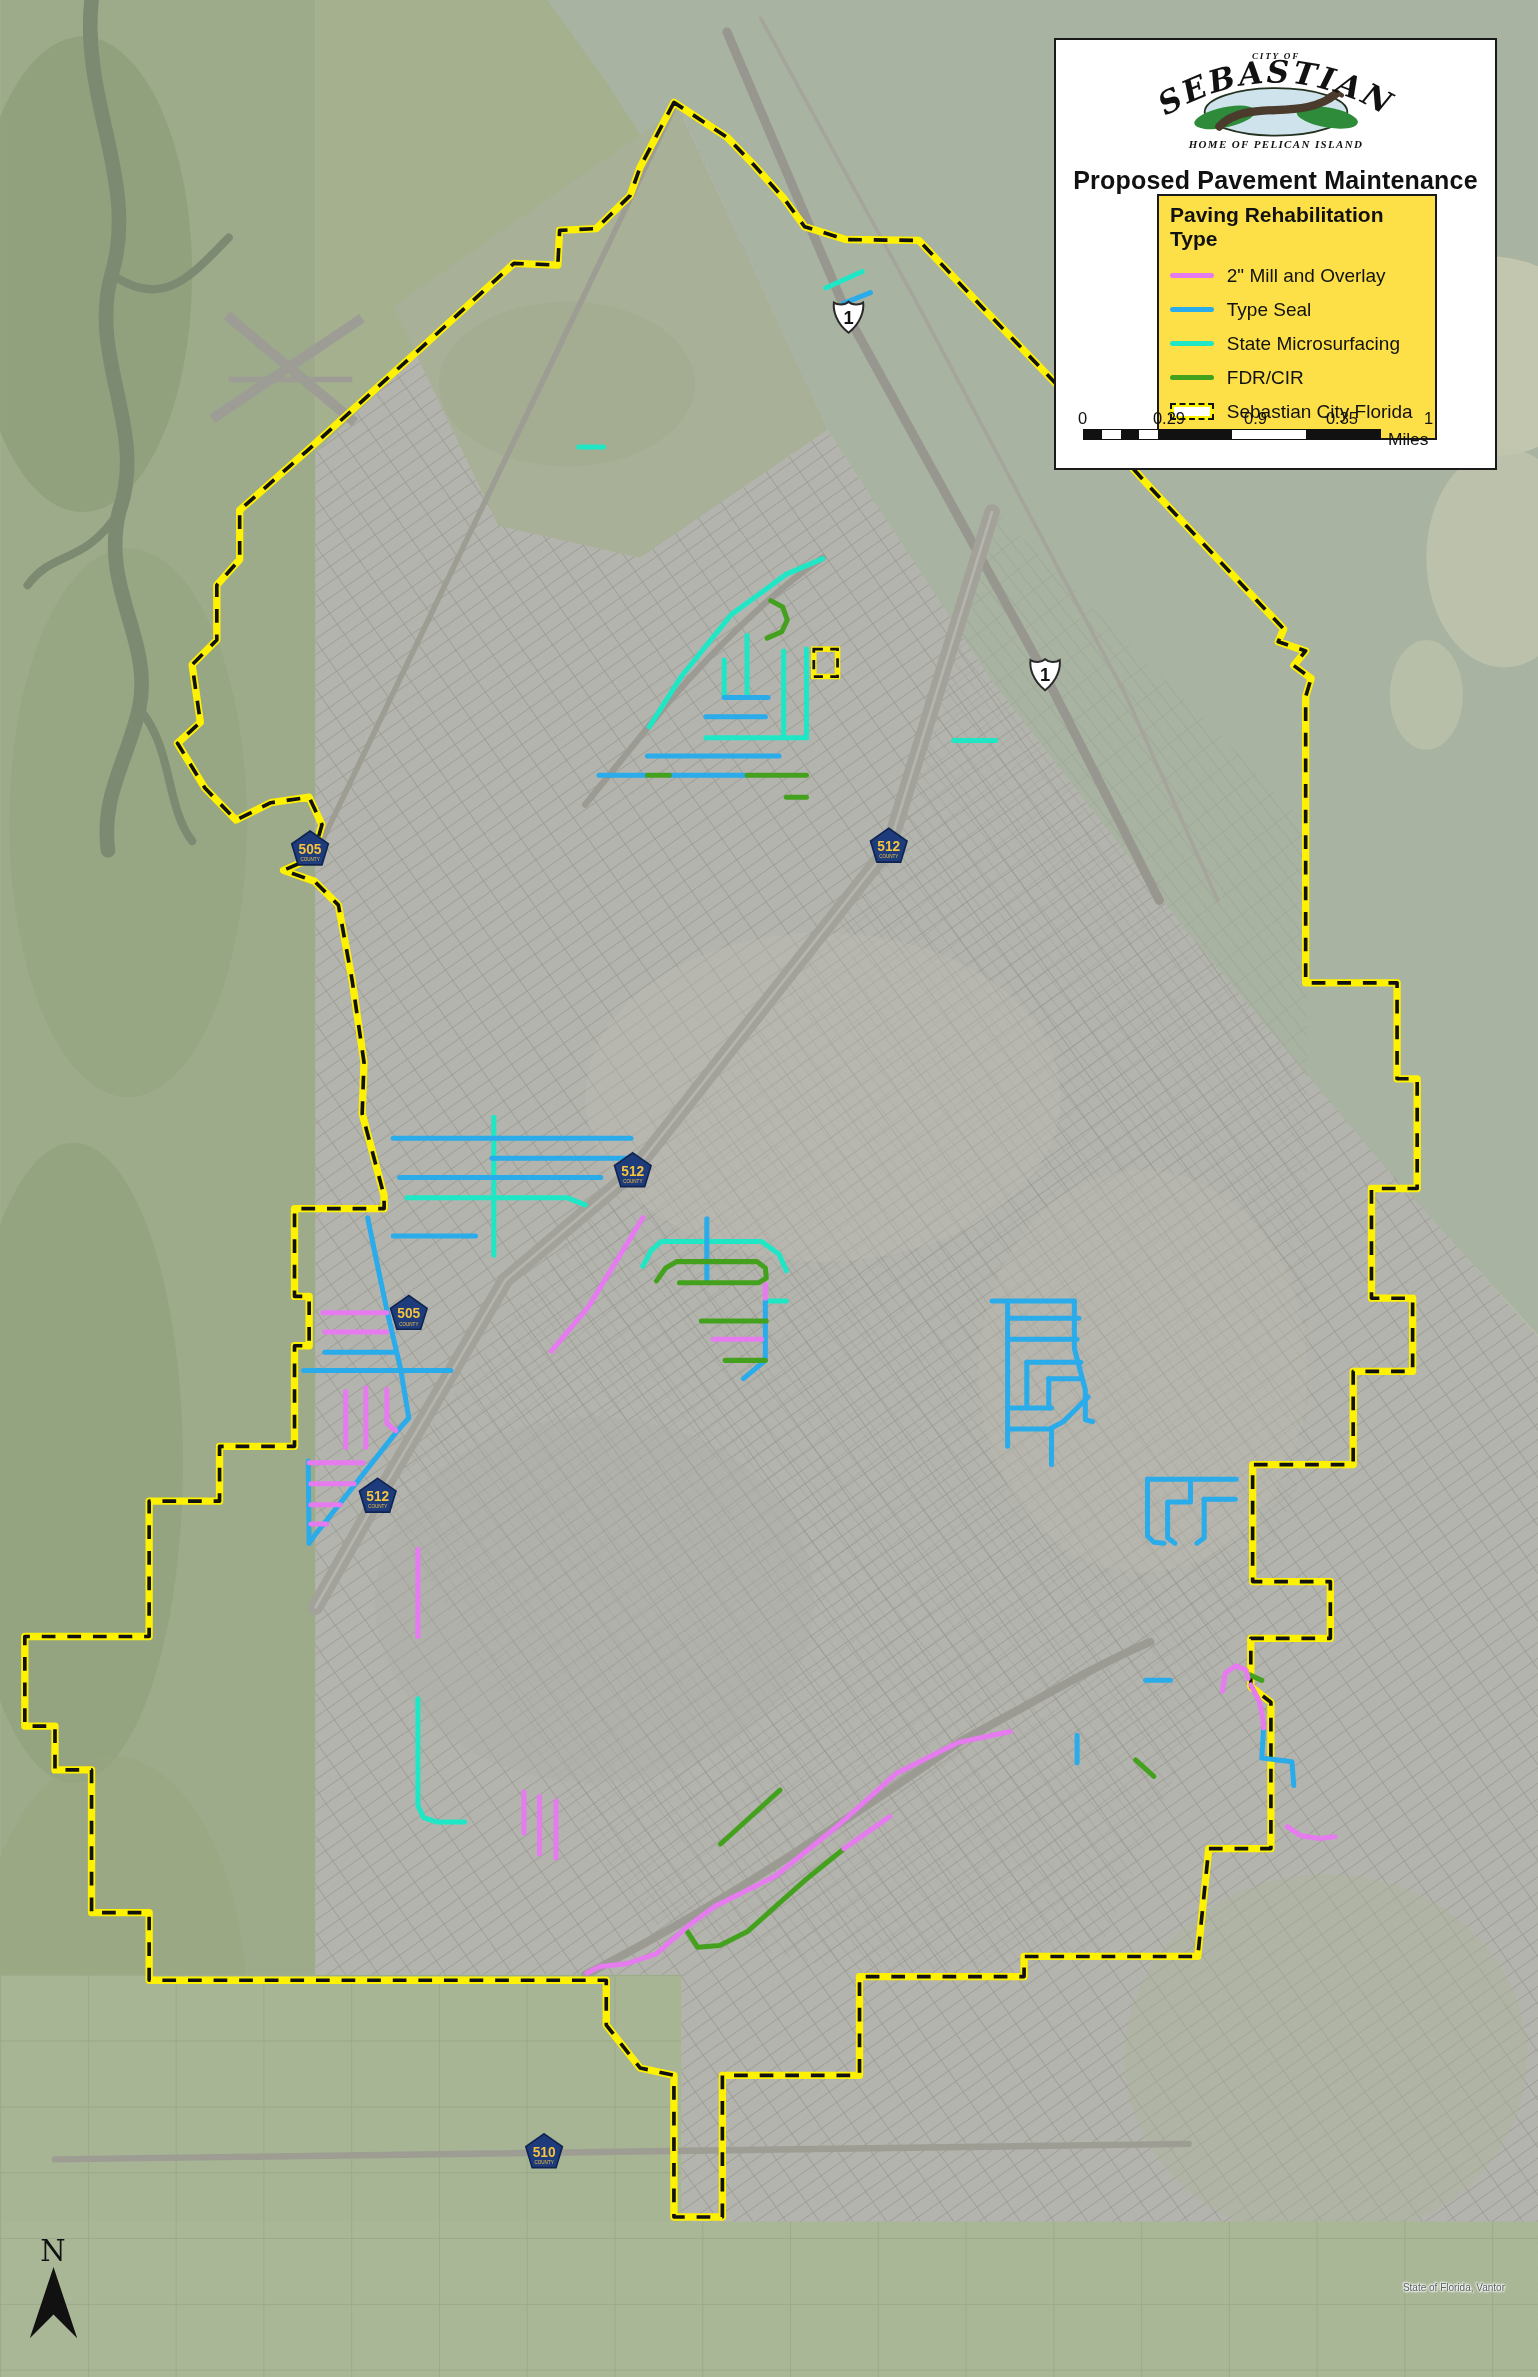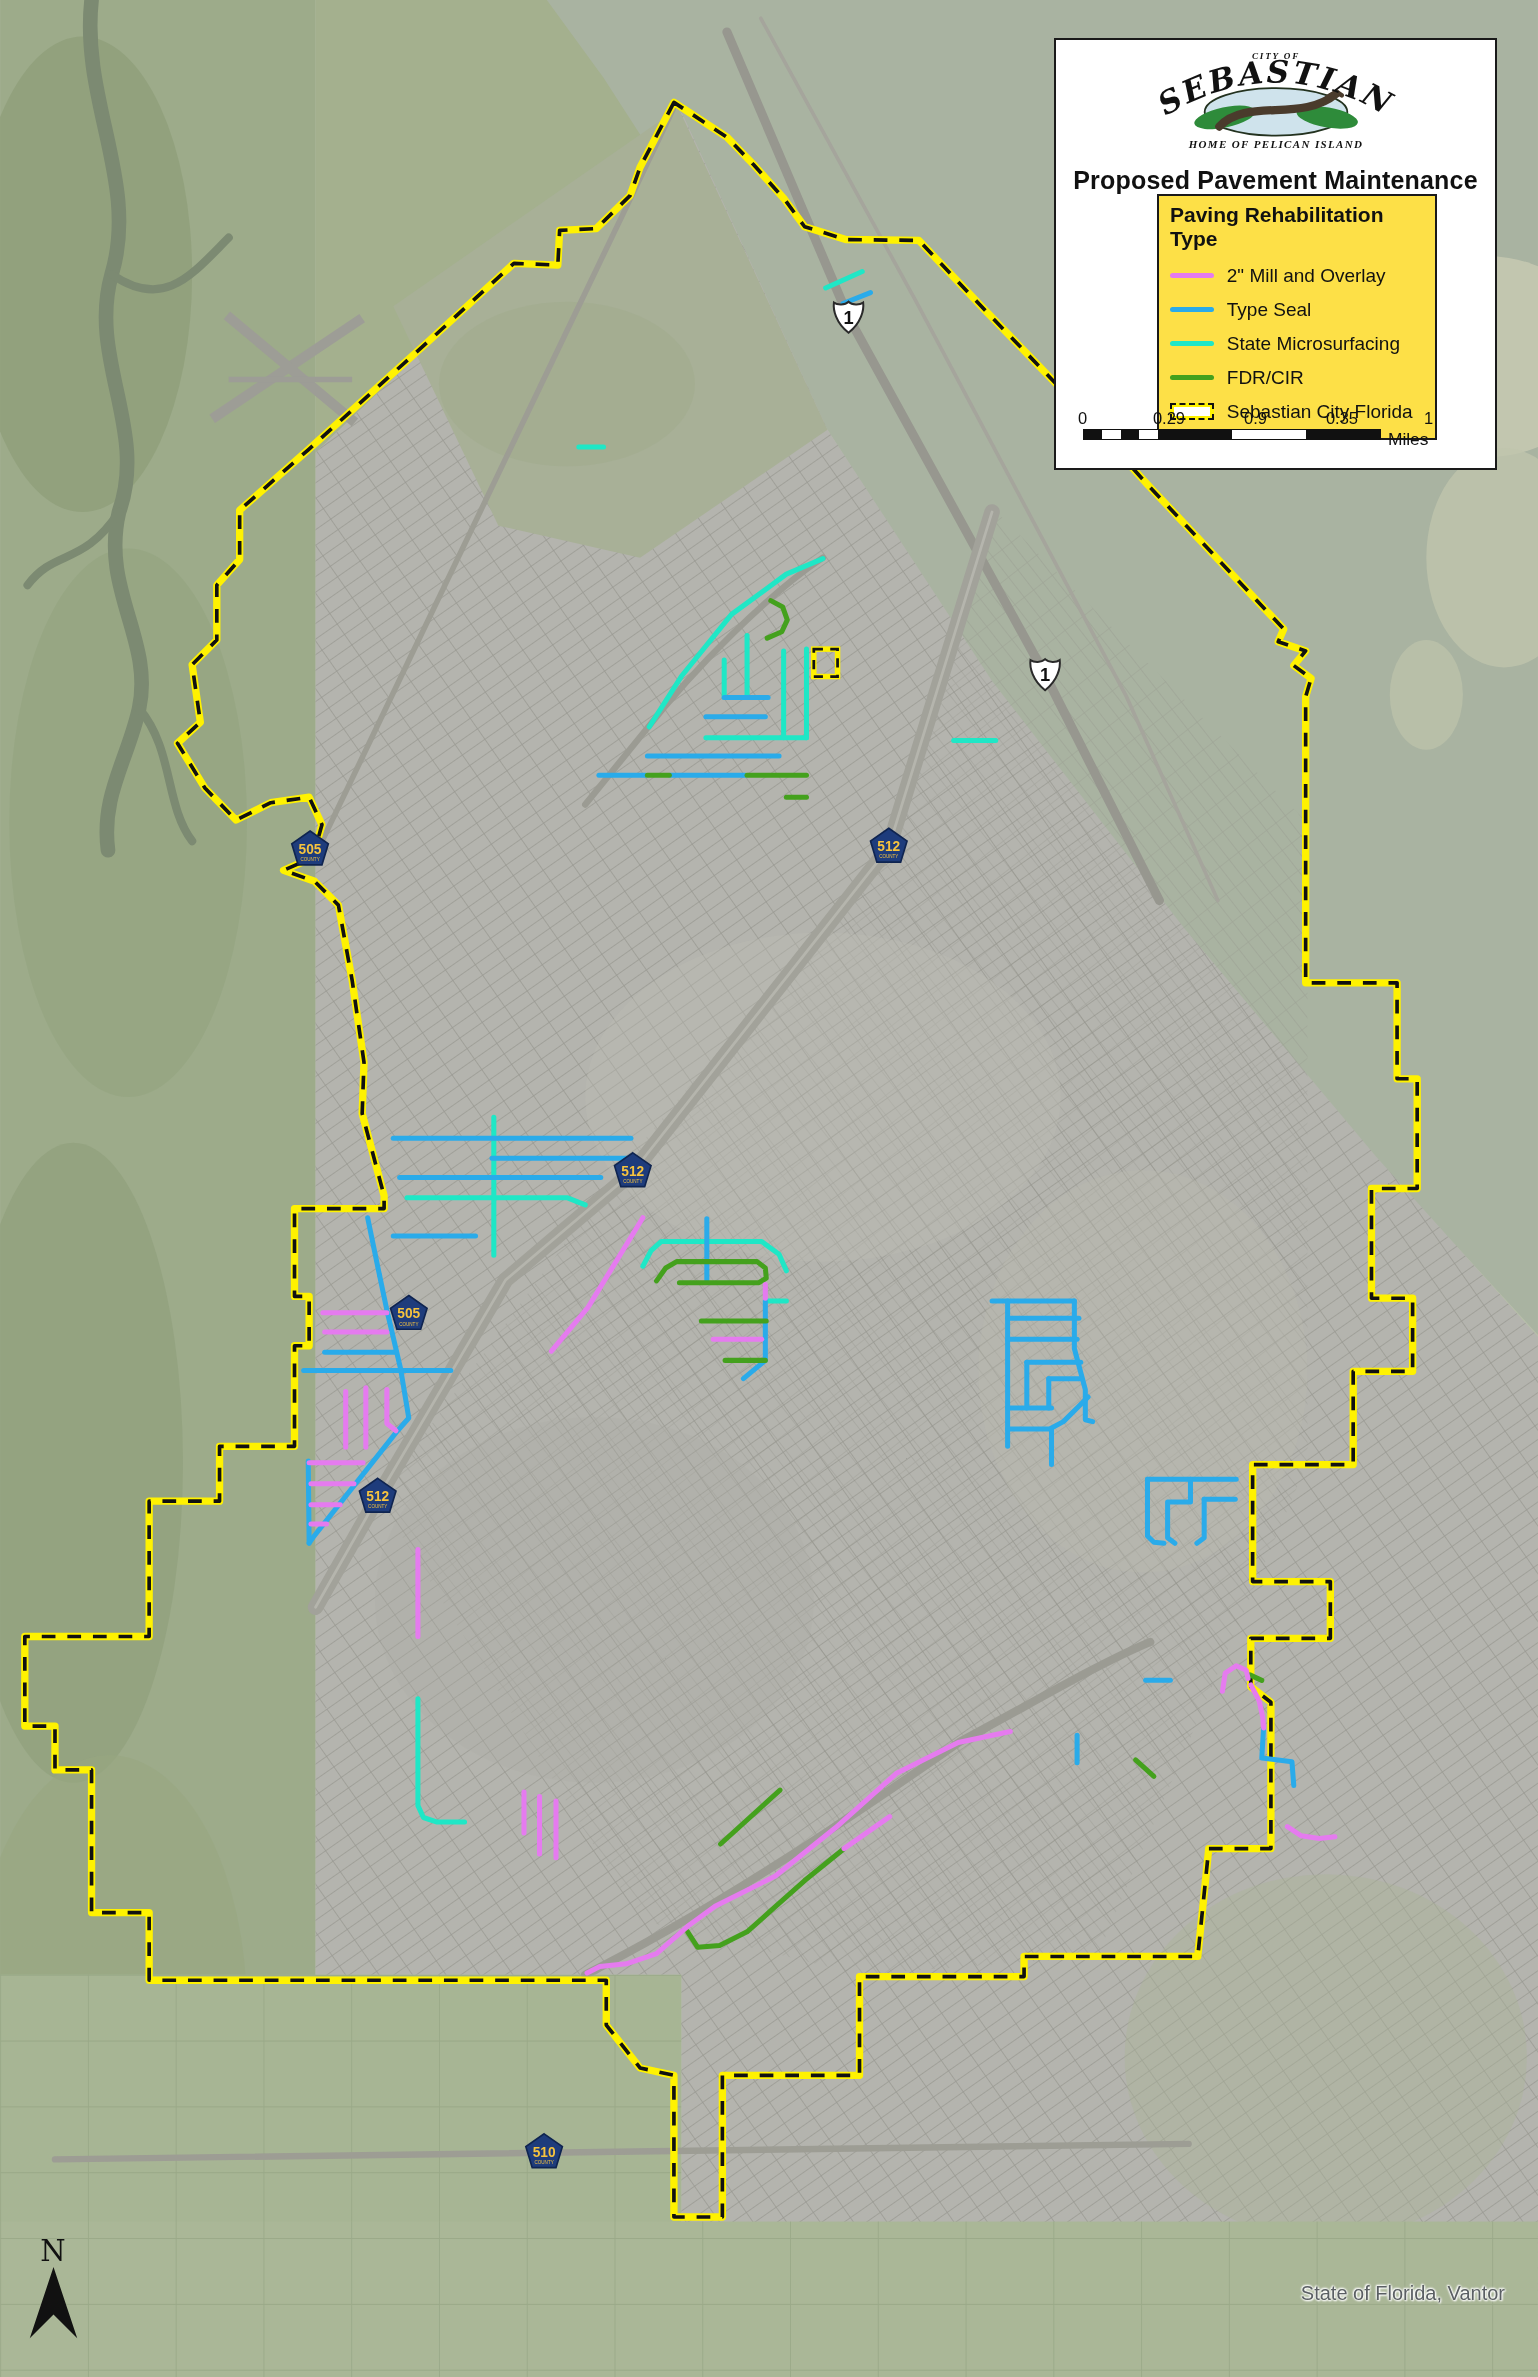--- a/index.html
+++ b/index.html
@@ -28,21 +28,21 @@
   .sb-labels span{position:absolute;transform:translateX(-50%);}
   .sb-row{display:flex;align-items:flex-start;}
   .sb-bar{display:flex;width:346px;height:9.1px;border:1.4px solid #111;box-sizing:content-box;}
   .sb-bar span{height:100%;}
   .sb-bar .b{background:#111;} .sb-bar .w{background:#fff;}
   .sb-bar .e{width:6.25%;} .sb-bar .q{width:25%;}
   .sb-unit{font-size:17.4px;color:#111;margin-left:7.3px;}
   
   #north{position:absolute;left:16.5px;top:2238px;width:73px;text-align:center;z-index:20;}
   #north .n{font-family:"DejaVu Serif",serif;font-size:29px;color:#111;line-height:27.4px;}
-  #attribution{position:absolute;right:33px;top:2282px;font-size:20px;color:#5a5f63;z-index:20;
+  #attribution{position:absolute;right:33px;top:2282px;font-size:10px;color:#5a5f63;z-index:20;
       text-shadow:0 0 2.7px #fff,0 0 2.7px #fff,0.9px 0.9px 1.8px #fff,-0.9px -0.9px 1.8px #fff;}
 </style>
 </head>
 <body>
 
 <div id="stage">
 
   <svg id="basemap" width="1538" height="2377" viewBox="0 0 1682 2600">
     <defs>
       <pattern id="blocks" width="30" height="14" patternUnits="userSpaceOnUse" patternTransform="rotate(-35)">

